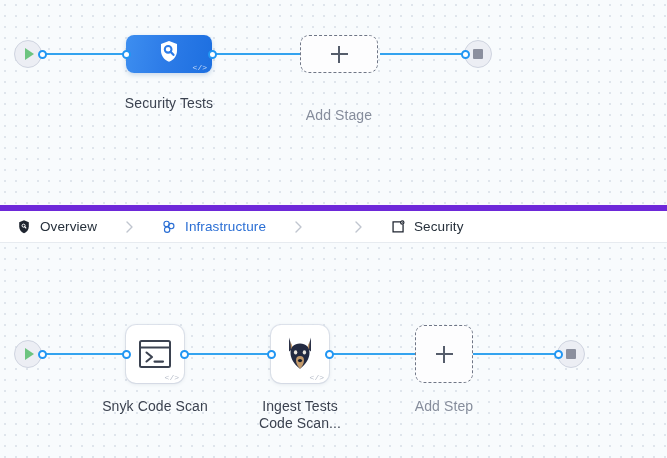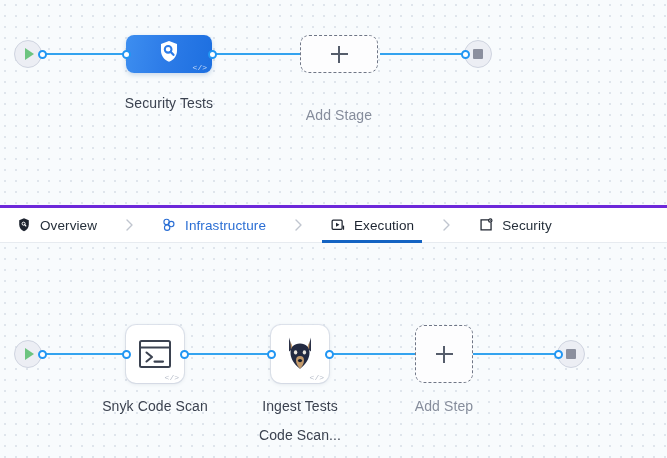--- a/index.html
+++ b/index.html
@@ -38,21 +38,21 @@
   .canvas-steps  { top: 243px; height: 215px; }
 
   
   .tabbar {
     position: absolute;
     left: 0;
     top: 205px;
     width: 667px;
     height: 38px;
     background: #ffffff;
-    border-top: 3px solid #6d28d9;
+    border-top: 6px solid #6d28d9;
     border-bottom: 1px solid #e7ebf0;
     display: flex;
     align-items: center;
     box-sizing: border-box;
     z-index: 5;
   }
   .tab {
     display: flex;
     align-items: center;
     gap: 8px;
@@ -287,28 +287,20 @@
         <circle cx="8.4" cy="7.4" r="4" fill="none" stroke="#2a6ed4" stroke-width="1.7"></circle>
         <circle cx="15.4" cy="10.6" r="4" fill="none" stroke="#2a6ed4" stroke-width="1.7"></circle>
         <circle cx="9.2" cy="16" r="4" fill="none" stroke="#2a6ed4" stroke-width="1.7"></circle>
       </svg>
       <span class="tab-label">Infrastructure</span>
     </div>
     <svg class="sep" viewBox="0 0 24 24">
       <path d="M9 4.5 16.5 12 9 19.5" fill="none" stroke="#9aa3b2" stroke-width="2.1" stroke-linecap="round" stroke-linejoin="round"></path>
     </svg>
 
-    <div class="tab is-active">
-      <svg class="tab-ico" viewBox="0 0 24 24">
-        <rect x="3.2" y="4.6" width="15" height="14" rx="1.6" fill="none" stroke="#1f2530" stroke-width="1.9"></rect>
-        <path d="M9 8.6 14.2 11.6 9 14.6z" fill="#1f2530"></path>
-        <line x1="20.3" y1="13.6" x2="20.3" y2="18.4" stroke="#1f2530" stroke-width="1.8" stroke-linecap="round"></line>
-      </svg>
-      <span class="tab-label">Execution</span>
-    </div>
     <svg class="sep" viewBox="0 0 24 24">
       <path d="M9 4.5 16.5 12 9 19.5" fill="none" stroke="#9aa3b2" stroke-width="2.1" stroke-linecap="round" stroke-linejoin="round"></path>
     </svg>
 
     <div class="tab">
       <svg class="tab-ico" viewBox="0 0 24 24">
         <path d="M15.6 4.4H4.6v15h15V9" fill="none" stroke="#1f2530" stroke-width="1.9" stroke-linecap="round"></path>
         <circle cx="18.4" cy="5.3" r="2.5" fill="none" stroke="#1f2530" stroke-width="1.8"></circle>
         <circle cx="18.4" cy="5.3" r="0.8" fill="#1f2530"></circle>
       </svg>
@@ -359,21 +351,21 @@
           <ellipse cx="21.4" cy="16.4" rx="1.7" ry="2.1" fill="#e9e4dc"></ellipse>
           <ellipse cx="17" cy="24.6" rx="2.1" ry="1.6" fill="#171c2c"></ellipse>
         </svg>
         <span class="code-tag dark">&lt;/&gt;</span>
       </div>
     </div>
     <div class="port" style="left:266.5px; top:106.5px;"></div>
     <div class="port" style="left:324.5px; top:106.5px;"></div>
 
     <div class="nlabel" style="left:230px; top:155px; width:140px;">Ingest Tests</div>
-    <div class="nlabel" style="left:230px; top:184px; width:140px;">Code Scan...</div>
+    <div class="nlabel" style="left:230px; top:172px; width:140px;">Code Scan...</div>
 
     <div class="node" style="left:415px; top:82px;">
       <div class="add-step-box add-box">
         <span class="plus"></span>
       </div>
     </div>
     <div class="nlabel muted" style="left:374px; top:155px; width:140px;">Add Step</div>
 
     <div class="node" style="left:557px; top:97px;">
       <div class="marker">

